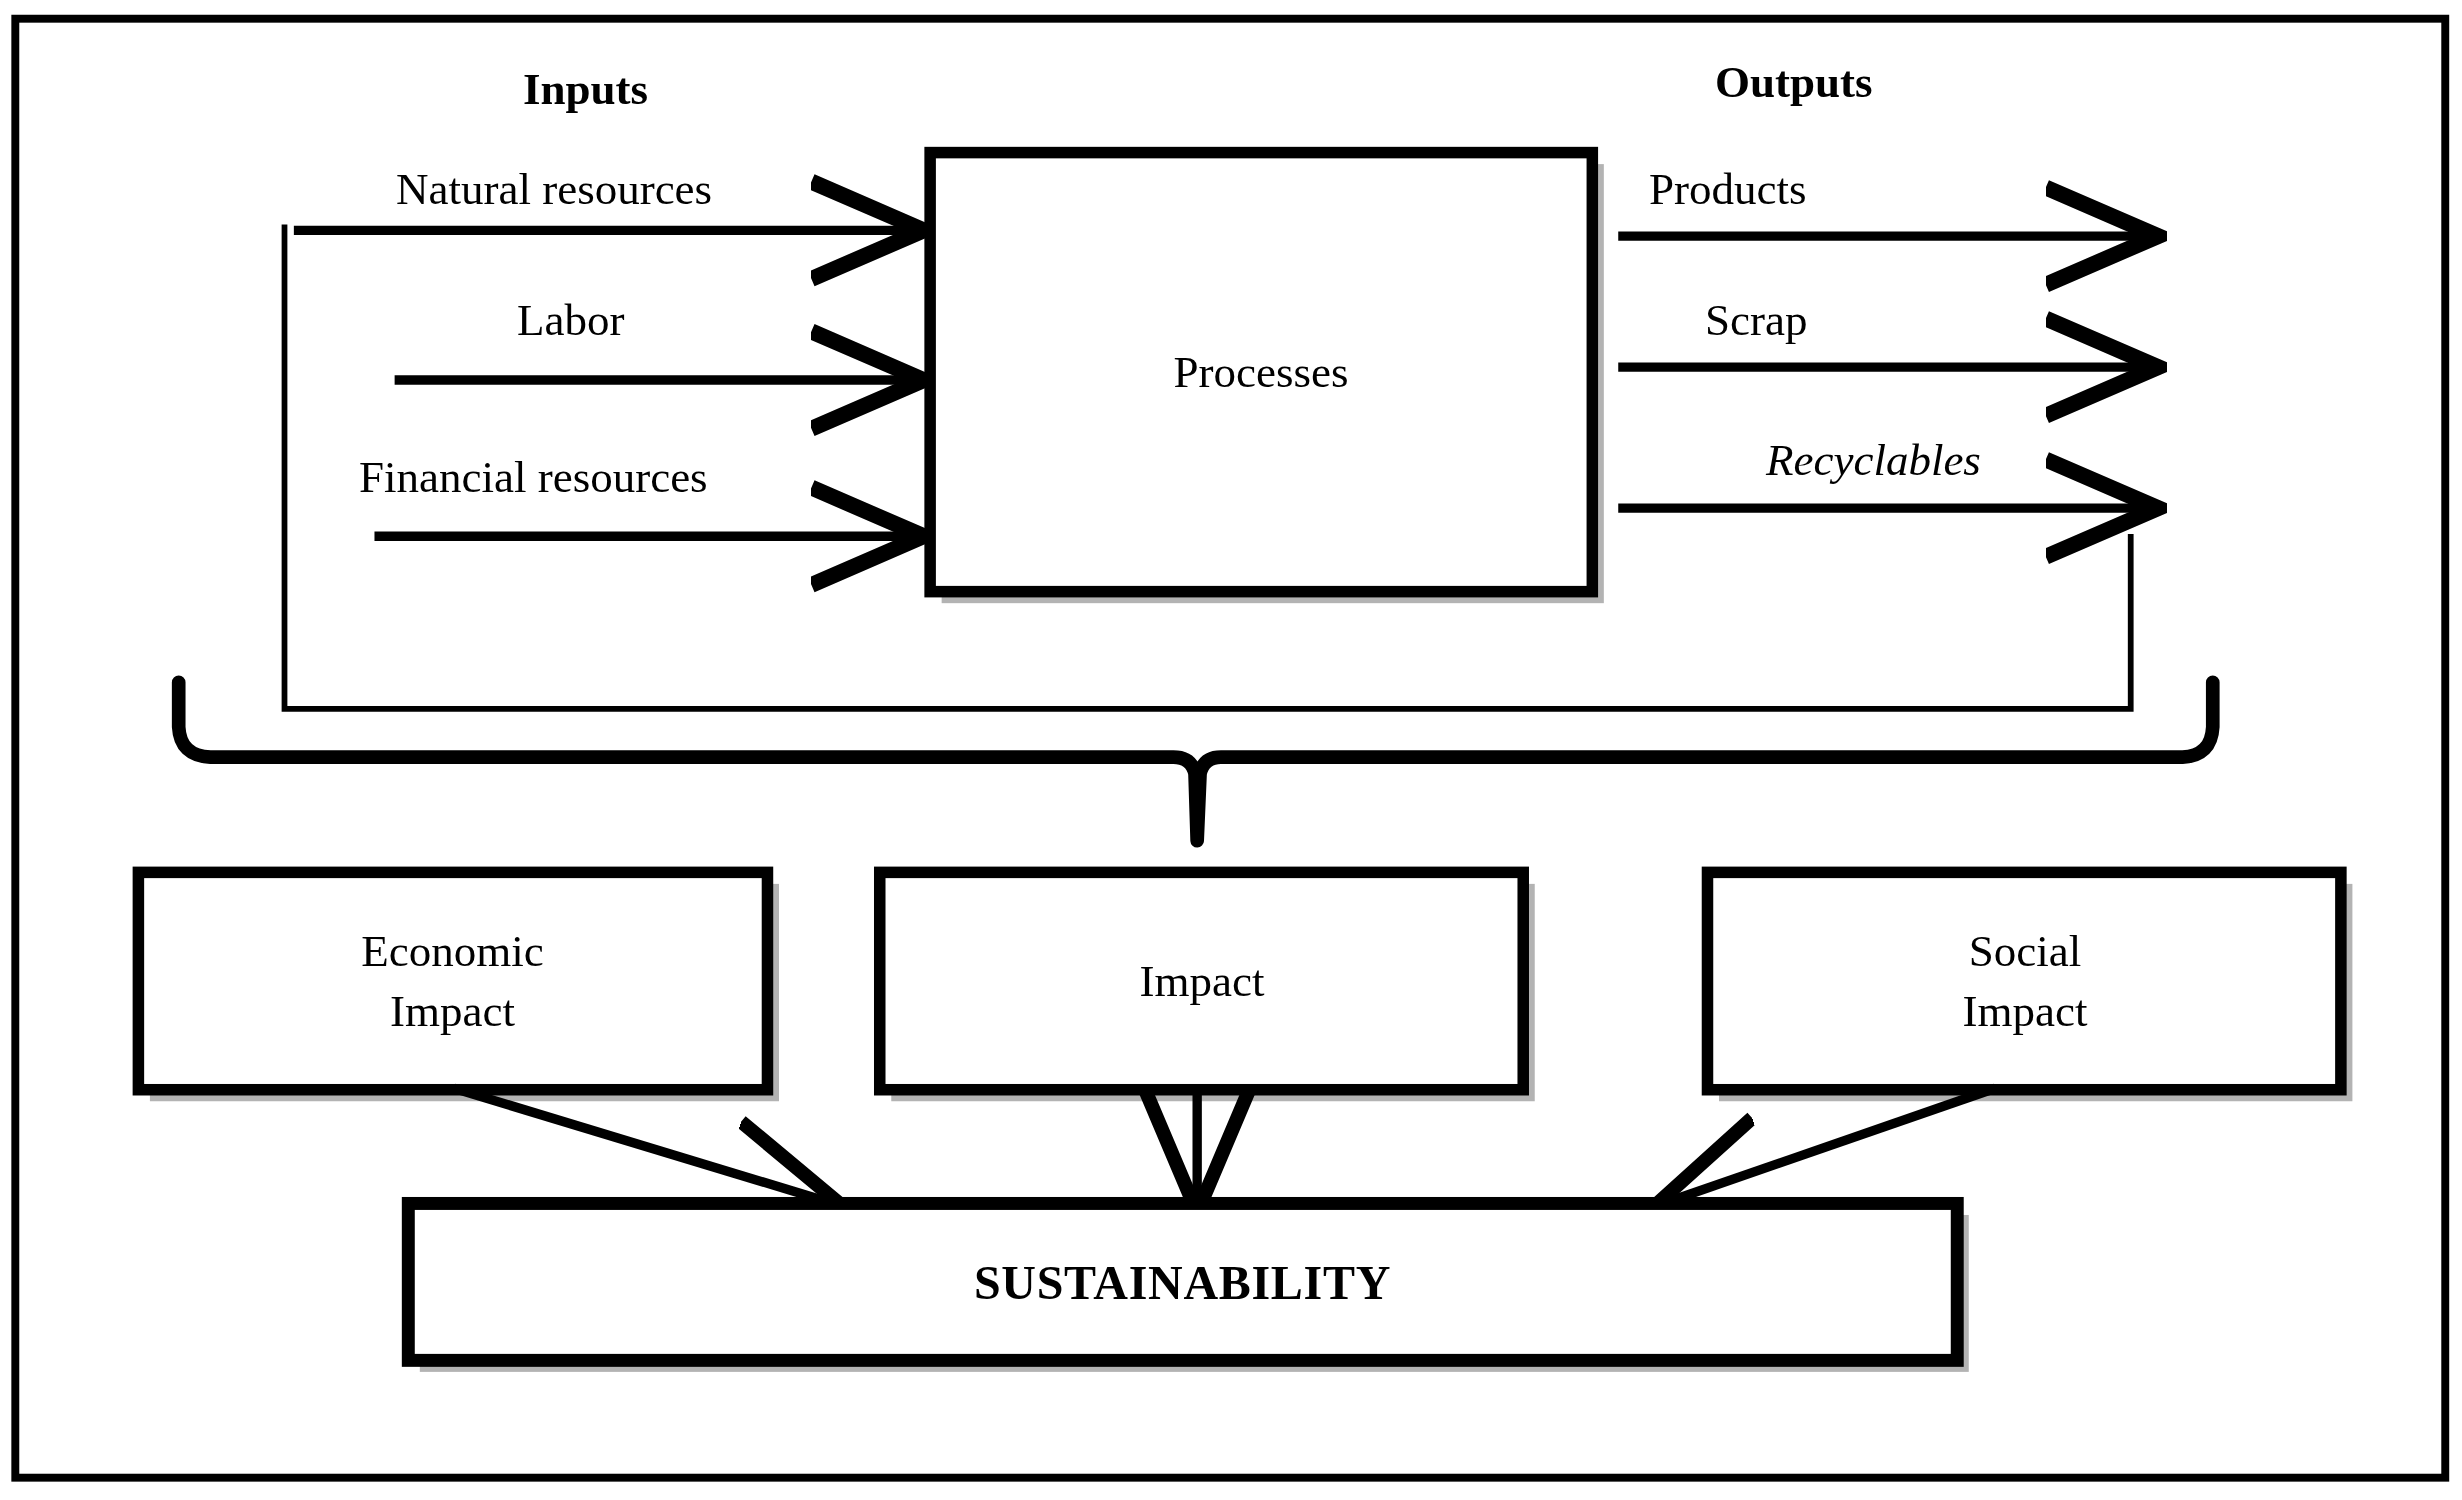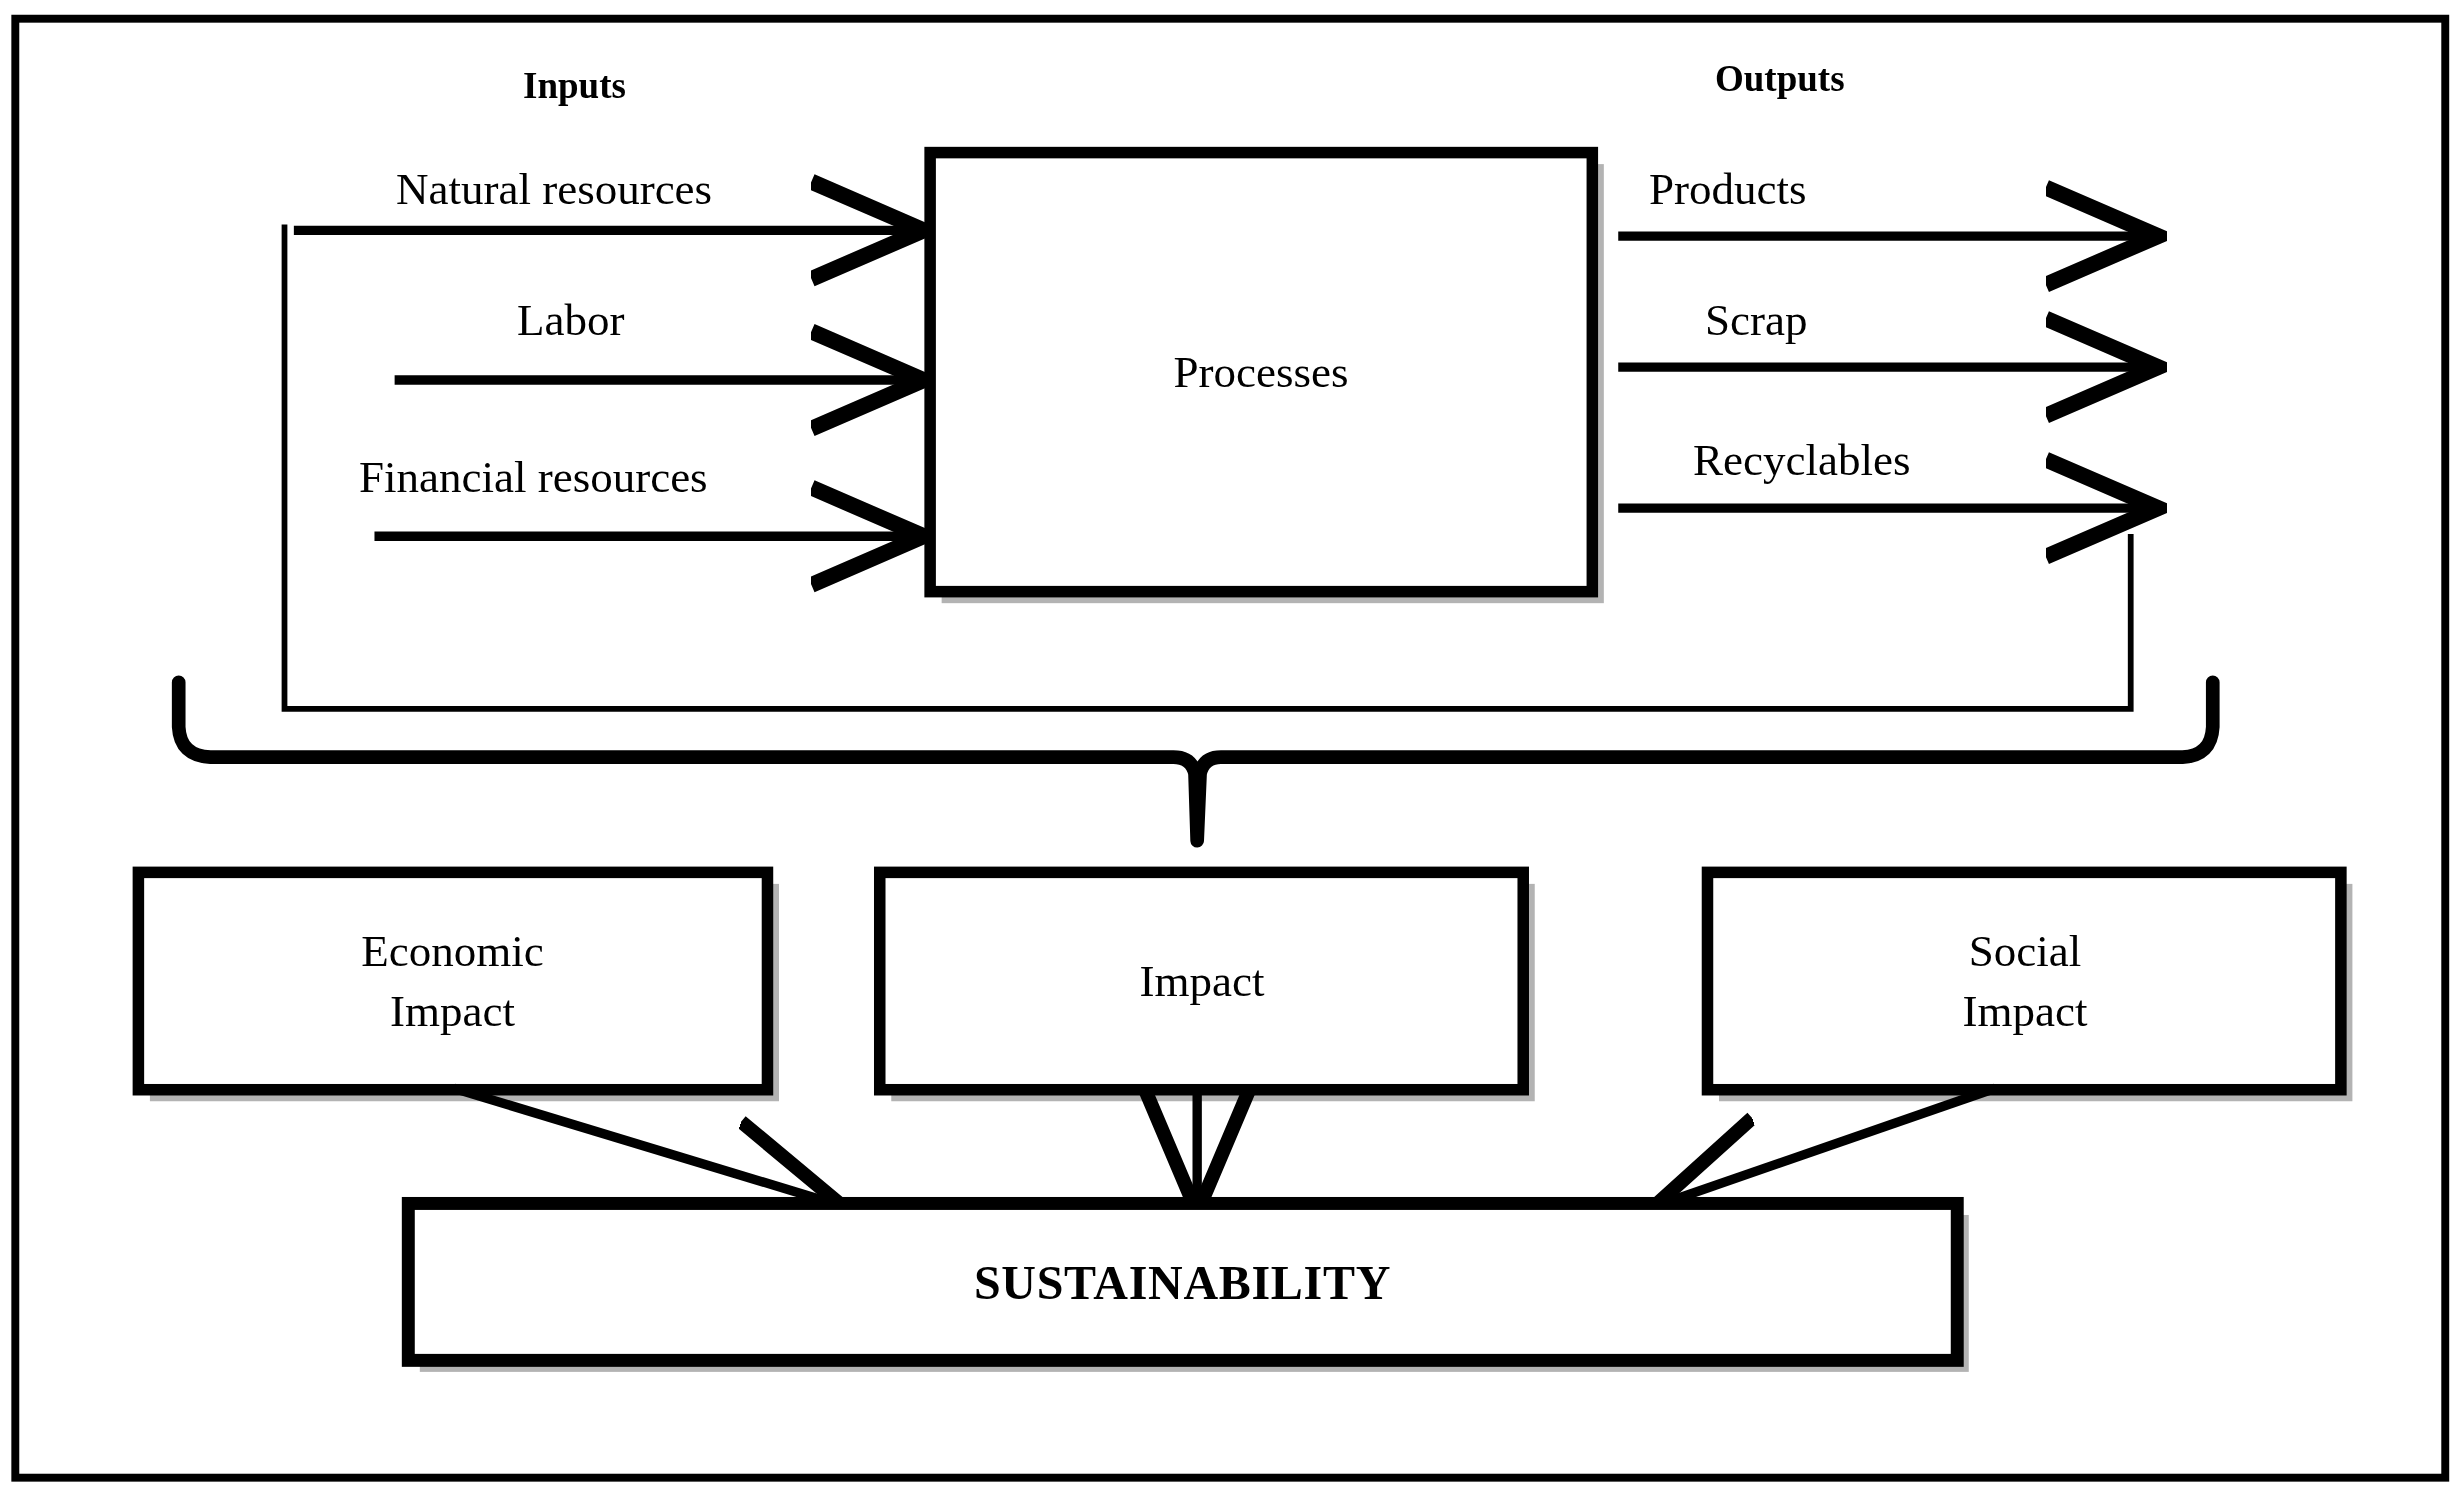--- a/index.html
+++ b/index.html
@@ -25,21 +25,21 @@
   }
   .lbl {
     position: absolute;
     color: #000000;
     white-space: nowrap;
     line-height: 1.0;
     font-family: "Liberation Serif", "DejaVu Serif", serif;
   }
   .section-head {
     font-weight: bold;
-    font-size: 37px;
+    font-size: 45px;
   }
   .flow-label {
     font-size: 45px;
   }
   .box-label {
     position: absolute;
     display: flex;
     flex-direction: column;
     align-items: center;
     justify-content: center;
@@ -122,21 +122,21 @@
   <div class="lbl flow-label" style="left:396px; top:167px;">Natural resources</div>
 
   <div class="lbl flow-label" style="left:517px; top:298px;">Labor</div>
 
   <div class="lbl flow-label" style="left:359px; top:455px;">Financial resources</div>
 
   <div class="lbl flow-label" style="left:1649px; top:167px;">Products</div>
 
   <div class="lbl flow-label" style="left:1705px; top:298px;">Scrap</div>
 
-  <div class="lbl flow-label" style="left:1693px; top:438px;">Recyclables</div>
+  <div class="lbl flow-label" style="left:1766px; top:438px;font-style:italic;">Recyclables</div>
 
   <div class="box-label" style="left:930px; top:153px; width:662px; height:439px;">
     <span>Processes</span>
   </div>
 
   <div class="box-label" style="left:138px; top:873px; width:629px; height:217px;">
     <span>Economic</span>
     <span>Impact</span>
   </div>
 

